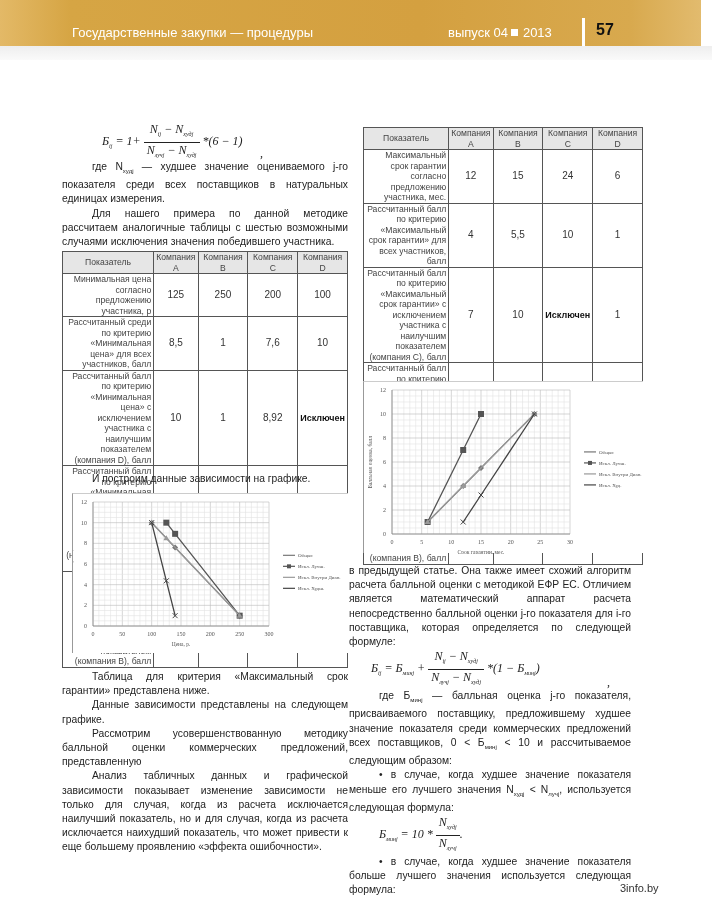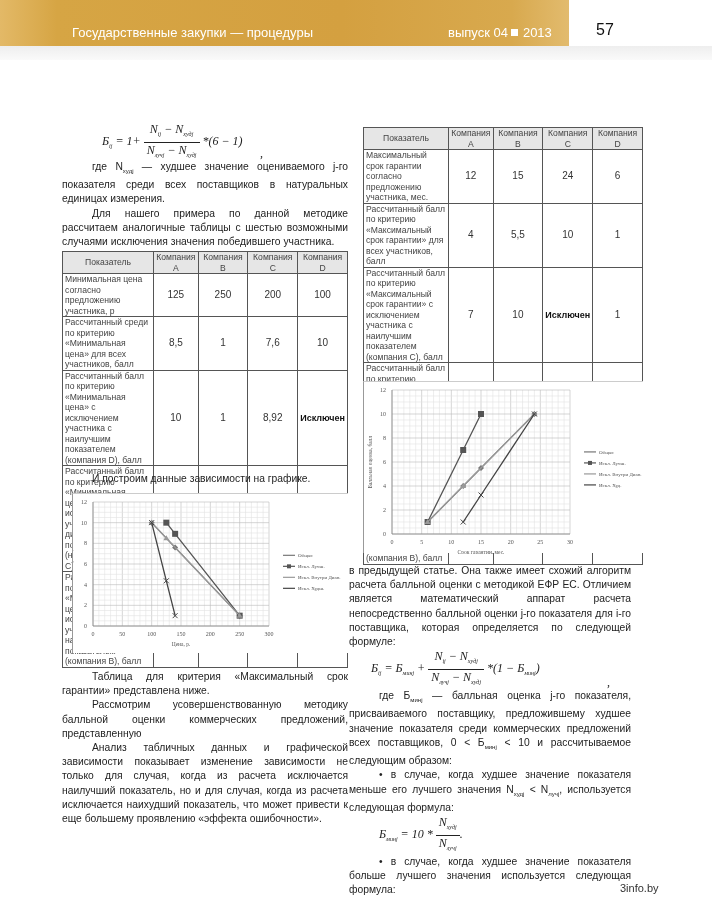--- a/index.html
+++ b/index.html
@@ -1,36 +1,36 @@
 <!DOCTYPE html>
 <html><head>
 <meta charset="utf-8">
 <style>
 *{box-sizing:border-box;margin:0;padding:0}
 body{width:712px;height:909px;background:#fff;font-family:"Liberation Sans",sans-serif;color:#222;position:relative;overflow:hidden}
-.header{position:absolute;left:0;top:0;width:569px;height:46px;background:linear-gradient(90deg,#e3b967 0%,#d6a544 10%,#d4a040 60%,#d8a94e 90%,#e2bb6e 100%)}
+.header{position:absolute;left:0;top:0;width:701px;height:46px;background:linear-gradient(90deg,#e3b967 0%,#d6a544 10%,#d4a040 60%,#d8a94e 90%,#e2bb6e 100%)}
 .header .title{position:absolute;left:72px;top:25px;color:#fff;font-size:13px}
 .header .issue{position:absolute;left:448px;top:25px;color:#fff;font-size:13px}
 .header .sq{display:inline-block;width:7px;height:7px;background:#fff;margin:0 5px 1px 3px}
-.header .pagenum{position:absolute;left:596px;top:21px;color:#111;font-size:16px;font-weight:normal}
+.header .pagenum{position:absolute;left:596px;top:21px;color:#111;font-size:16px;font-weight:bold}
 .header .vbar{position:absolute;left:582px;top:18px;width:3px;height:36px;background:#fff}
 .subband{position:absolute;left:0;top:46px;width:712px;height:14px;background:linear-gradient(180deg,#eee,#fafafa)}
 .col{position:absolute;font-size:10.3px;line-height:14.2px;text-align:justify}
 .col p{text-indent:30px}
 .formula{font-family:"Liberation Serif",serif;font-style:italic;font-size:12px;position:relative;height:40px}
 .formula .frac{display:inline-block;vertical-align:middle;text-align:center}
 .formula .num{display:block;border-bottom:1px solid #222;padding:0 3px}
 .formula .den{display:block;padding:0 3px}
 .formula sub{font-size:6px}
 table{border-collapse:collapse;font-size:8.6px;line-height:10.5px;color:#444}
 table td,table th{border:1px solid #555;padding:0 2px}
 table th{background:#e6e6e6;font-weight:normal;text-align:center}
 table td.v{text-align:center;font-size:10px;color:#333}
 table td.ex{text-align:center;font-weight:bold;color:#111;font-size:9px}
-table td.lbl{text-align:left}
+table td.lbl{text-align:right}
 .chart{position:absolute;background:#fff;border-left:1px solid #999;border-top:1px solid #ccc}
 .chart svg text{font-family:"Liberation Serif",serif;fill:#555}
 .footer{position:absolute;left:620px;top:882px;font-size:11px;color:#333}
 </style>
 </head>
 <body>
 
 <div class="header">
   <span class="title">Государственные закупки — процедуры</span>
   <span class="issue"><span>выпуск 04</span><span class="sq"></span><span>2013</span></span>
@@ -214,20 +214,21 @@
       <line x1="90.83333333333334" y1="89.29166666666667" x2="95.83333333333334" y2="84.29166666666667" stroke="#444444" stroke-width="1"></line>
       <line x1="99.63333333333334" y1="119.16666666666667" x2="104.63333333333334" y2="124.16666666666667" stroke="#444444" stroke-width="1"></line>
       <line x1="99.63333333333334" y1="124.16666666666667" x2="104.63333333333334" y2="119.16666666666667" stroke="#444444" stroke-width="1"></line>
       <line x1="210" y1="94.32" x2="222" y2="94.32" stroke="#444444" stroke-width="1.2"></line>
       <text x="225" y="96.32" font-size="5" text-anchor="start">Искл. Худш.</text>
     </svg>
 </div>
 
 <div class="col" style="left:62px;top:670px;width:286px">
   <p>Таблица для критерия «Максимальный срок гарантии» представлена ниже.</p>
+  <p>Данные зависимости представлены на следующем графике.</p>
   <p>Рассмотрим усовершенствованную методику балльной оценки коммерческих предложений, представленную</p>
   <p>Анализ табличных данных и графической зависимости показывает изменение зависимости не только для случая, когда из расчета исключается наилучший показатель, но и для случая, когда из расчета исключается наихудший показатель, что может привести к еще большему проявлению «эффекта ошибочности».</p>
 </div>
 
 <table style="position:absolute;left:363px;top:127px;width:280px">
   <colgroup>
       <col style="width:132px">
       <col>
       <col>
       <col>

